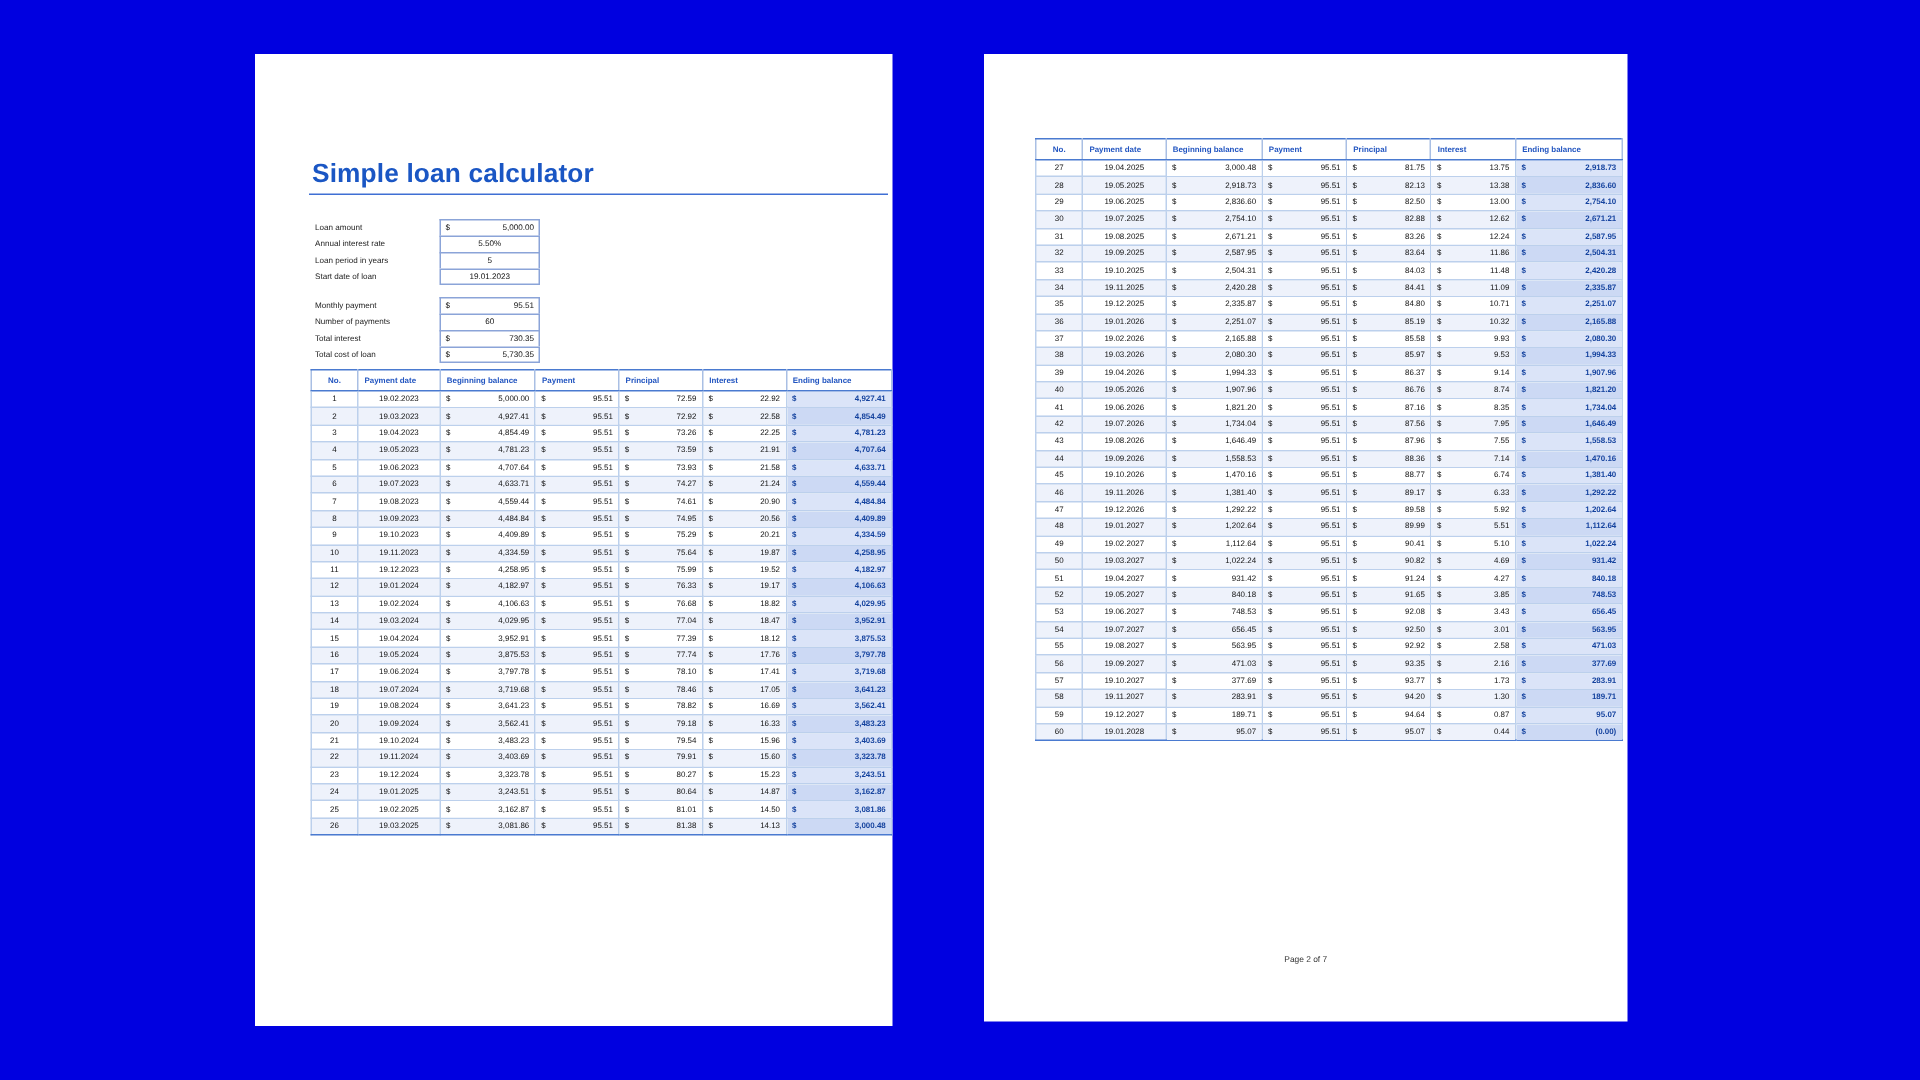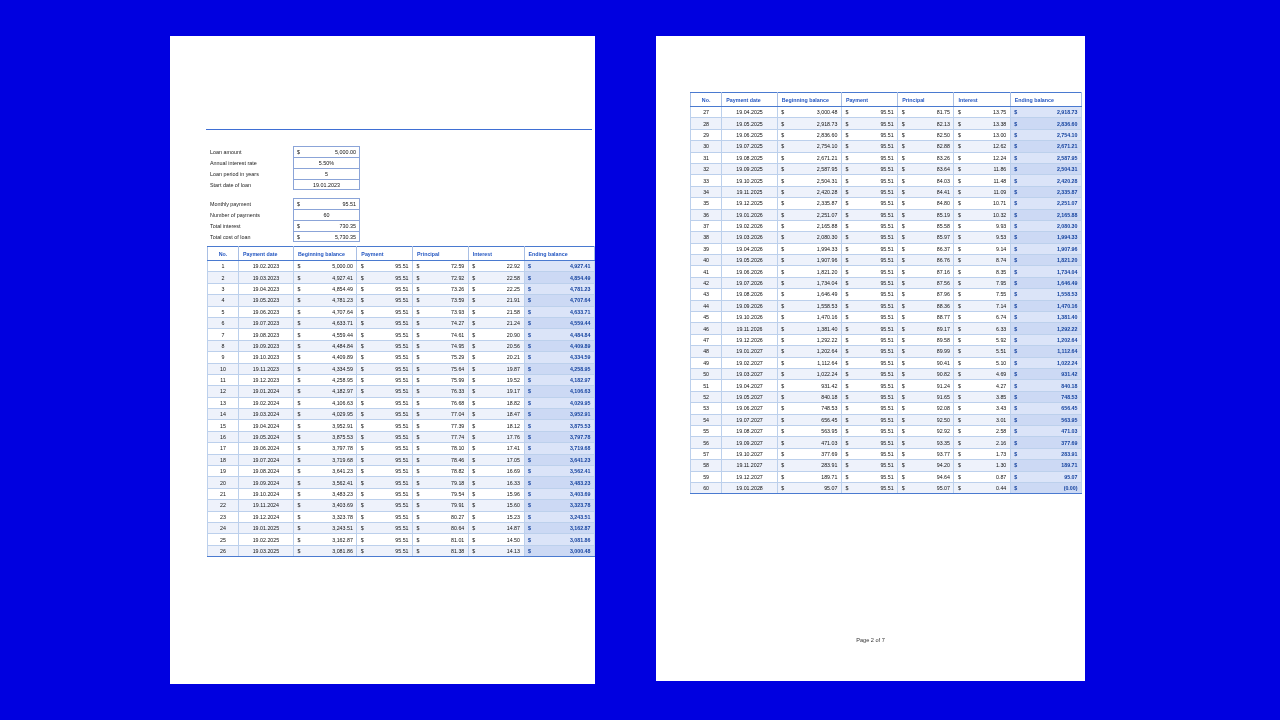--- a/index.html
+++ b/index.html
@@ -132,20 +132,21 @@
   }
   #footer-2 { top: 601px; }
 </style>
 </head>
 <body>
 
 <div id="stage">
 
   <div class="page" id="page-1">
 
+    <div class="sheet-title">Simple loan calculator</div>
     <div class="title-rule"></div>
 
     <div class="input-block" id="block-loan">
         <div class="input-row">
           <div class="input-label">Loan amount</div>
           <div class="input-cell">
             <span class="cur">$</span>
             <span class="val">5,000.00</span>
           </div>
         </div>

